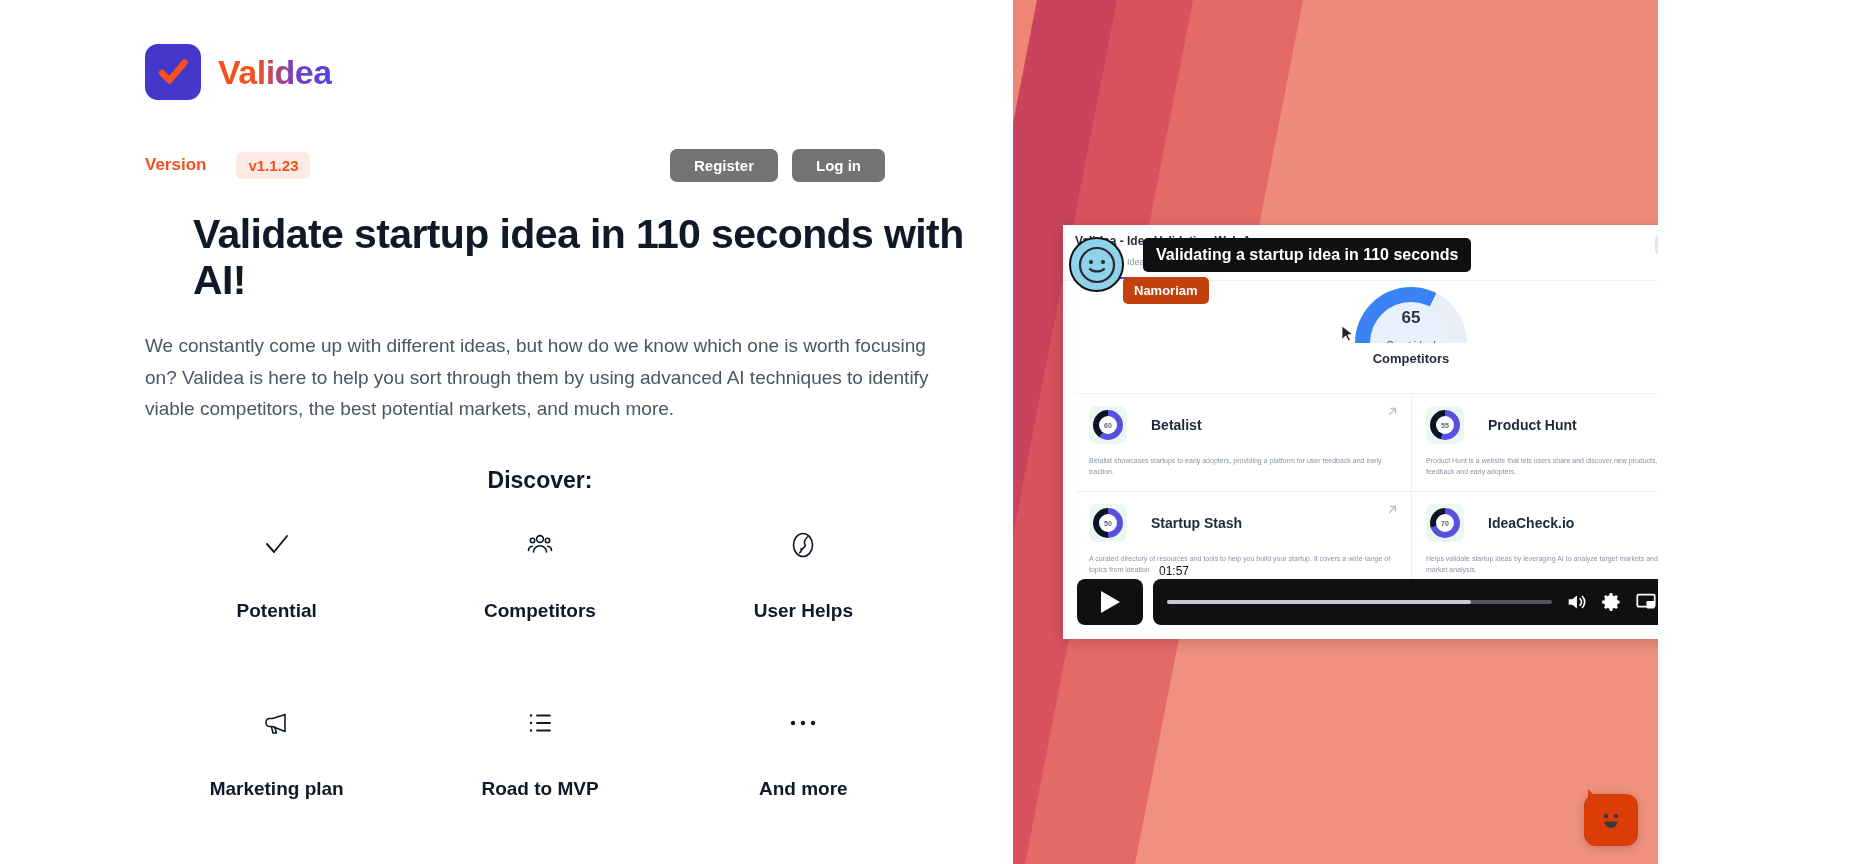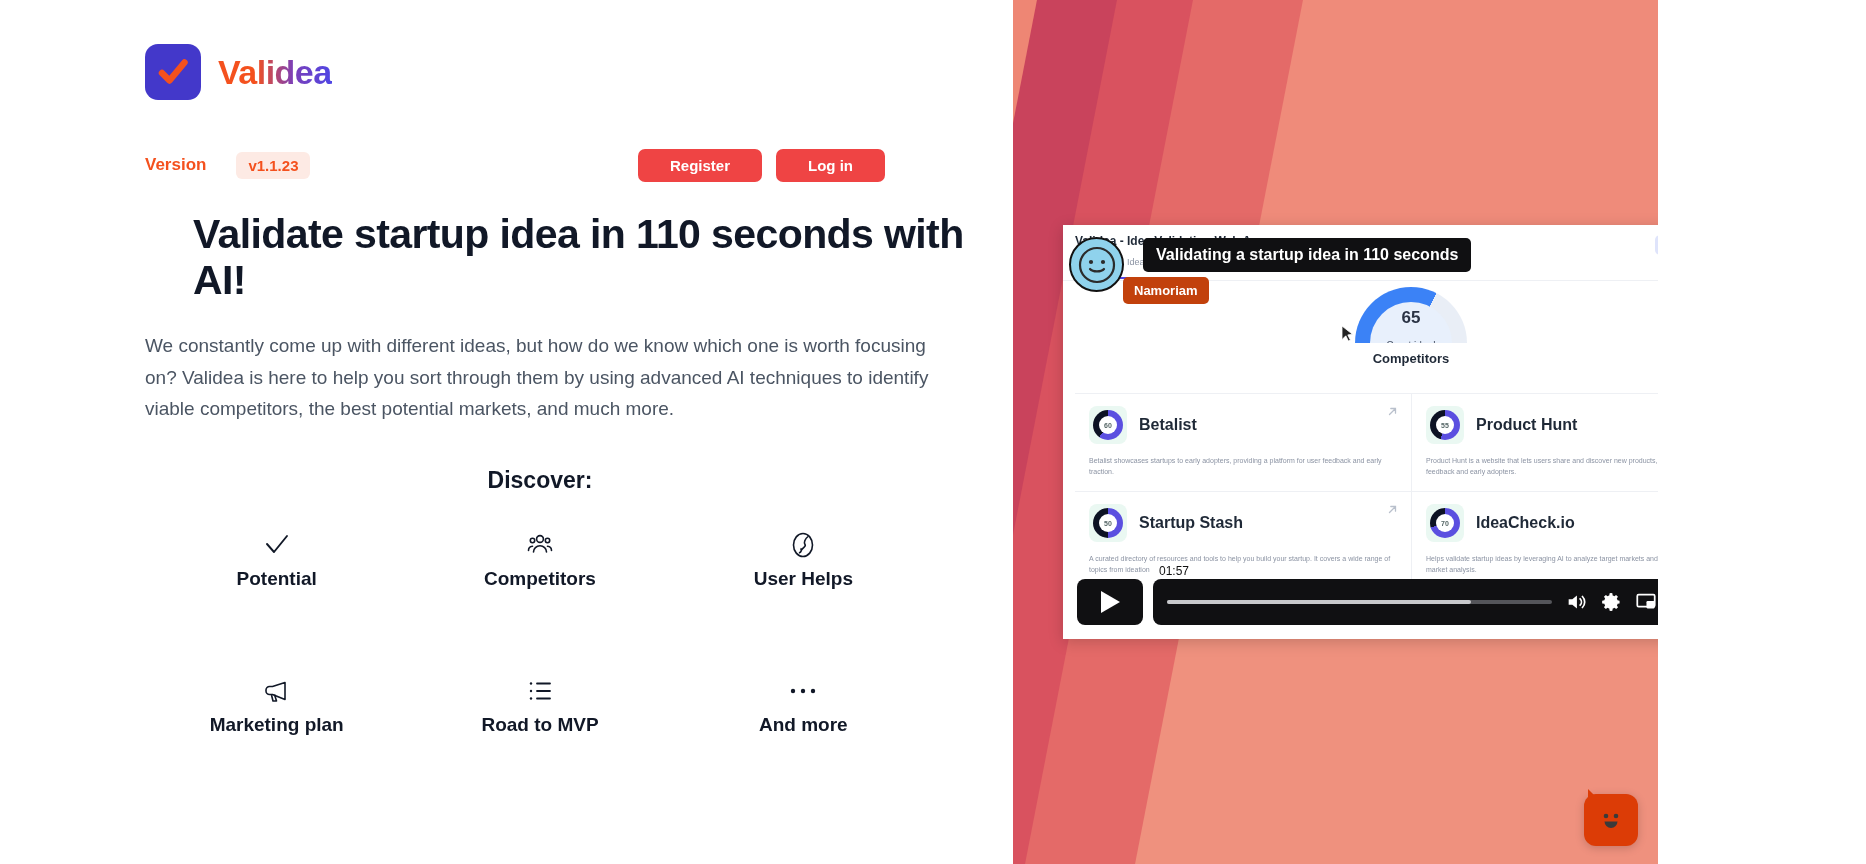--- a/index.html
+++ b/index.html
@@ -39,25 +39,25 @@
   }
   .version-label { color: #f4511e; font-size: 17px; font-weight: 700; }
   .version-pill {
     margin-left: 30px;
     background: #fdeae4; color: #f4511e;
     font-size: 15px; font-weight: 600;
     padding: 5px 12px; border-radius: 6px;
   }
   .auth-btns { margin-left: auto; display: flex; gap: 14px; }
   .btn {
-    background: #ef4444; color: #fff;
+    background: #737373; color: #fff;
     border: none; border-radius: 7px;
     font-family: "Liberation Sans", sans-serif;
     font-size: 15px; font-weight: 700;
-    padding: 9px 32px; cursor: pointer;
+    padding: 9px 24px; cursor: pointer;
     line-height: 1;
   }
 
   h1.headline {
     margin-top: 32px;
     font-size: 41px; font-weight: 700;
     color: #111827; letter-spacing: -0.6px;
     width: 820px; line-height: 1.12; margin-left: 48px;
   }
   p.lede {
@@ -68,21 +68,21 @@
 
   .discover-title {
     margin-top: 42px; width: 790px; text-align: center;
     font-size: 23px; font-weight: 700; color: #111827;
   }
   .feature-grid {
     margin-top: 36px; width: 790px;
     display: grid; grid-template-columns: repeat(3, 1fr);
     row-gap: 86px;
   }
-  .feature { display: flex; flex-direction: column; align-items: center; gap: 8px; }
+  .feature { display: flex; flex-direction: column; align-items: center; gap: 40px; }
   .feature .ficon { height: 30px; display: flex; align-items: center; justify-content: center; color: #111827; }
   .feature .flabel { font-size: 19px; font-weight: 600; color: #111827; }
 
   
   .right {
     position: relative; width: 791px; height: 864px;
     background: #ee8674; overflow: hidden;
   }
   .stripe { position: absolute; top: 0; height: 864px; }
   .stripe.s1 { left: -60px; width: 150px; background: #c9435c; transform: skewX(-11deg); }
@@ -158,21 +158,21 @@
     width: 38px; height: 38px; border-radius: 8px; background: #eaf8f2;
     display: flex; align-items: center; justify-content: center; flex: 0 0 auto;
   }
   .mini-ring { width: 30px; height: 30px; border-radius: 50%; position: relative; }
   .mini-ring .hole2 {
     position: absolute; left: 6px; top: 6px; width: 18px; height: 18px;
     border-radius: 50%; background: #fff;
     display: flex; align-items: center; justify-content: center;
     font-size: 7px; color: #566; font-weight: 600;
   }
-  .comp-name { font-size: 16px; font-weight: 700; color: #1f2937; }
+  .comp-name { font-size: 14px; font-weight: 700; color: #1f2937; margin-left: 12px; }
   .comp-desc { margin-top: 12px; font-size: 7px; line-height: 1.5; color: #8b93a3; }
   .ext-arrow { position: absolute; right: 12px; top: 10px; color: #b9c0cc; }
 
   
   .ctl-bar {
     position: absolute; left: 14px; right: 14px; bottom: 14px; height: 46px;
     display: flex; align-items: center; gap: 10px;
   }
   .play-box {
     width: 66px; height: 46px; border-radius: 8px; background: #101012;

